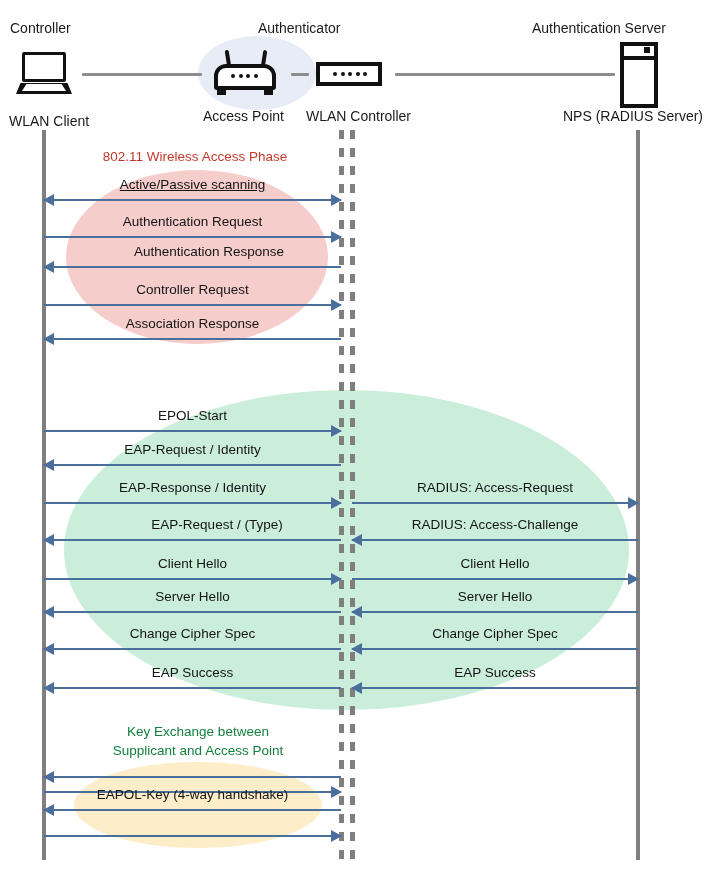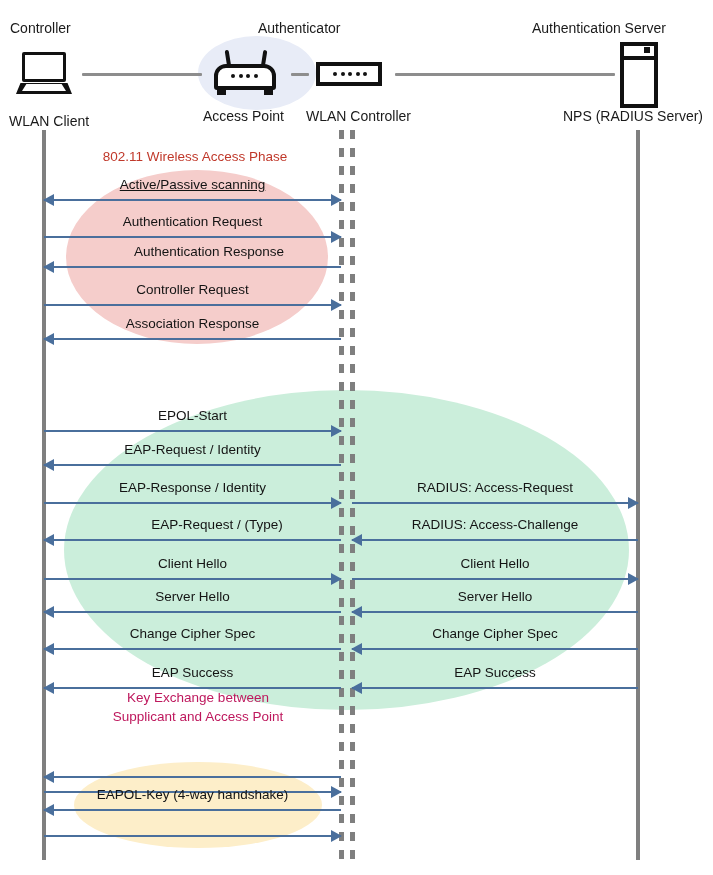--- a/index.html
+++ b/index.html
@@ -131,21 +131,21 @@
   <div class="blob red" style="left:66px;top:170px;width:262px;height:174px;"></div>
   <div class="blob green" style="left:64px;top:390px;width:565px;height:320px;"></div>
   <div class="blob orange" style="left:74px;top:762px;width:248px;height:86px;"></div>
 
   <div class="lifeline-solid" style="left:42px;top:130px;height:730px;"></div>
   <div class="lifeline-dash" style="left:339px;top:130px;height:730px;"></div>
   <div class="lifeline-dash" style="left:350px;top:130px;height:730px;"></div>
   <div class="lifeline-solid" style="left:636px;top:130px;height:730px;"></div>
 
   <div class="phase-label" style="left: 90px; top: 147px; width: 210px; color: rgb(192, 57, 43);">802.11 Wireless Access Phase</div>
-  <div class="phase-label" style="left: 88px; top: 688px; width: 220px; color: #be185d;">Key Exchange between
+  <div class="phase-label" style="left: 88px; top: 722px; width: 220px; color: #15803d;">Key Exchange between
 Supplicant and Access Point</div>
 
   <div id="messages">
       <div style="position: absolute; left: 0px; top: 0px;">
         <div class="msg" style="left: 44px; top: 199px; width: 297px; background: rgb(74, 111, 156);"></div>
         <div class="head r" style="left: 331px; top: 194px; border-left-color: rgb(74, 111, 156);"></div>
         <div class="head l" style="left: 43px; top: 194px; border-right-color: rgb(74, 111, 156);"></div>
         <div class="msg-label" style="left: 192.5px; top: 177px; text-decoration: underline;">Active/Passive scanning</div>
       </div>
       <div style="position: absolute; left: 0px; top: 0px;">

